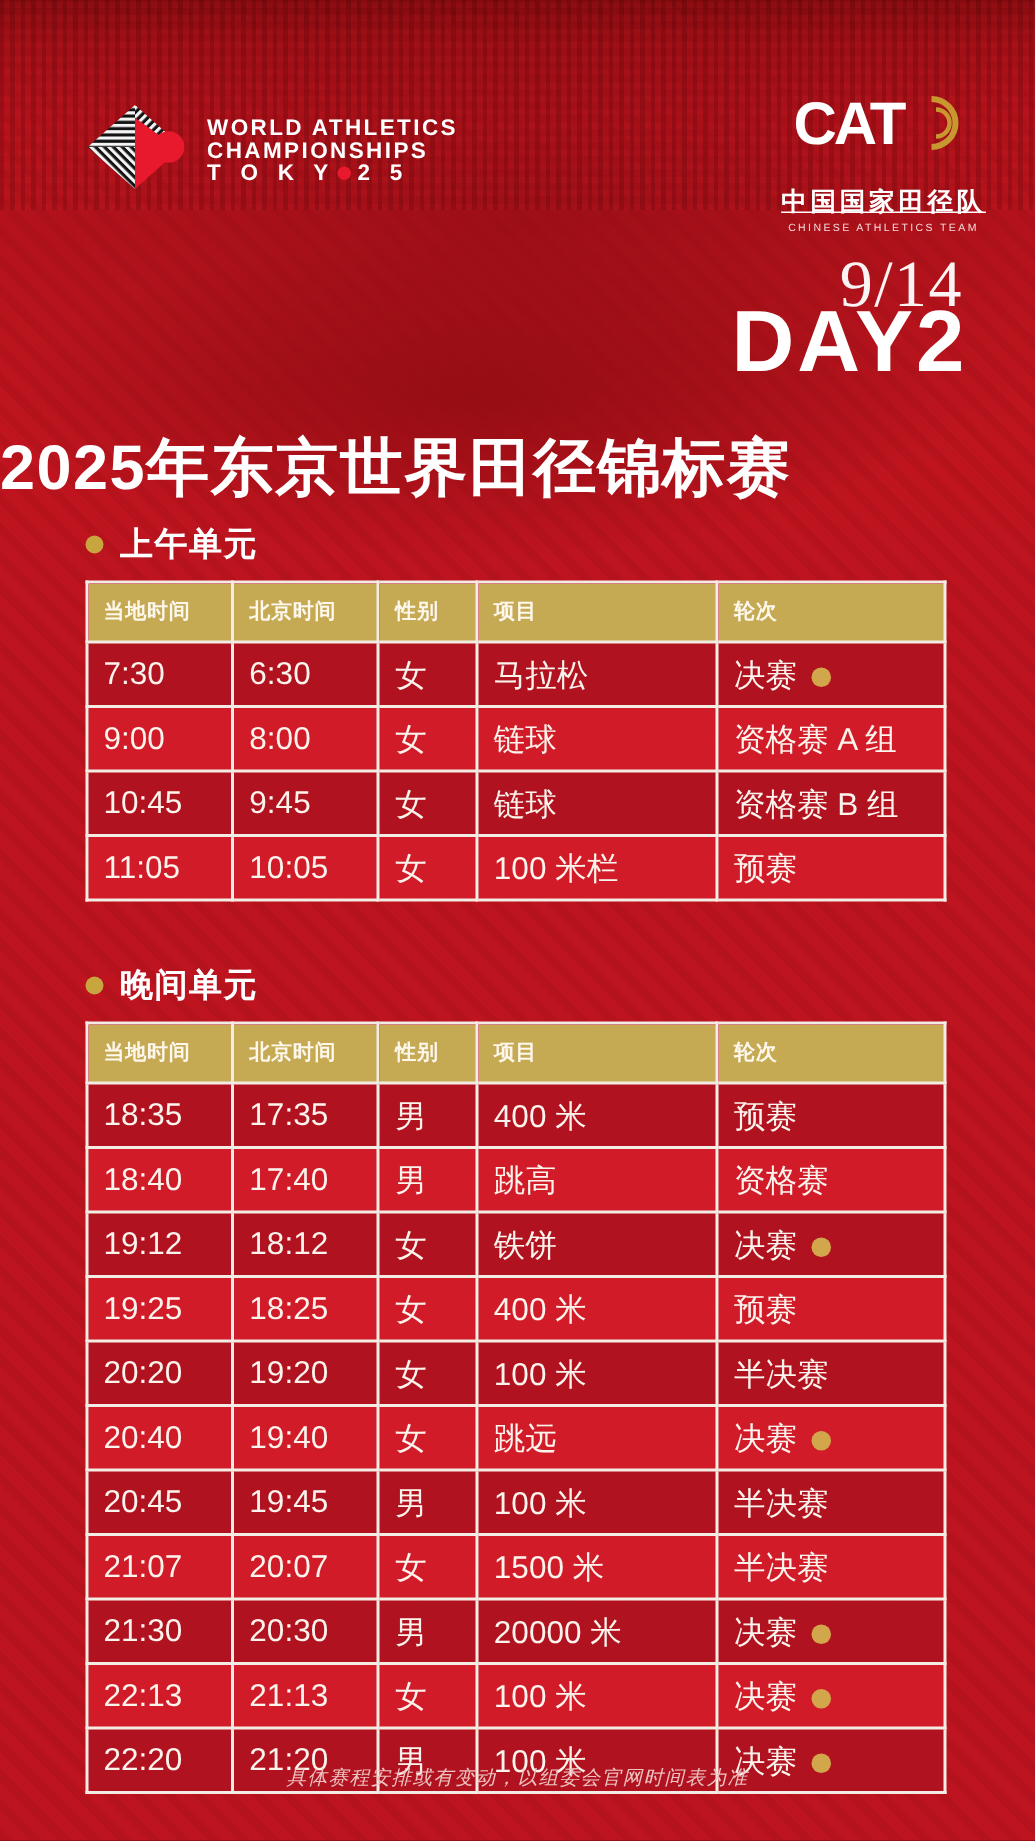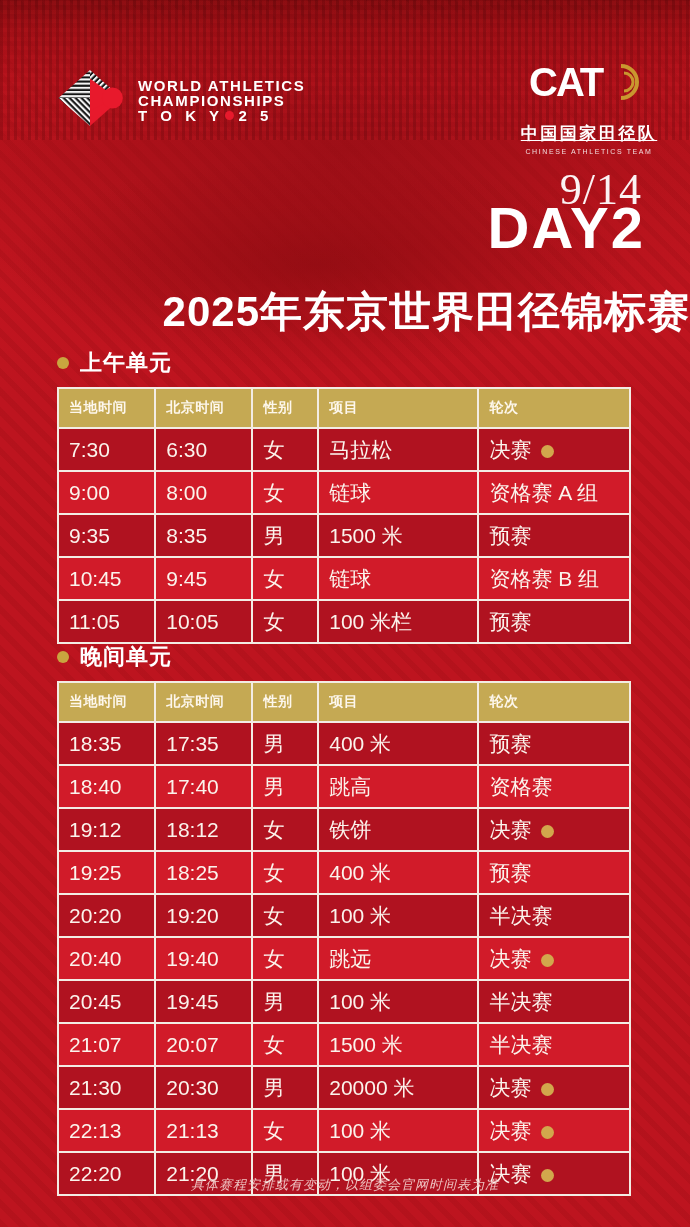--- a/index.html
+++ b/index.html
@@ -40,21 +40,21 @@
   
   .date-label{
     position:absolute;top:164px;right:55px;color:rgba(255,255,255,.95);
     font-size:44px;font-weight:300;letter-spacing:1px;font-family:Liberation Serif, serif;
   }
   .day-label{
     position:absolute;top:194px;right:52px;color:#fff;
     font-size:58px;font-weight:800;letter-spacing:2px;
   }
   .main-title{
-    position:absolute;top:284px;left:0;width:690px;text-align:right;color:#fff;
+    position:absolute;top:284px;left:0;width:690px;text-align:left;color:#fff;
     font-size:42px;font-weight:800;letter-spacing:1px;white-space:nowrap;
   }
   
   .session{position:absolute;left:57px;width:574px;}
   .session-morning{top:348px;}
   .session-evening{top:642px;}
   .session-label{display:flex;align-items:center;gap:11px;margin-bottom:9px;color:#fff;font-size:22px;font-weight:bold;letter-spacing:1px;}
   .bullet{width:12px;height:12px;border-radius:50%;background:#c9a53f;flex:0 0 auto;}
   table.schedule{width:100%;border-collapse:collapse;table-layout:fixed;}
   table.schedule th,table.schedule td{
@@ -174,27 +174,20 @@
             <td>决赛<span class="medal-dot"></span></td>
           </tr>
           <tr>
             <td>9:00</td>
             <td>8:00</td>
             <td>女</td>
             <td>链球</td>
             <td>资格赛 A 组</td>
           </tr>
           <tr>
-            <td>9:35</td>
-            <td>8:35</td>
-            <td>男</td>
-            <td>1500 米</td>
-            <td>预赛</td>
-          </tr>
-          <tr>
             <td>10:45</td>
             <td>9:45</td>
             <td>女</td>
             <td>链球</td>
             <td>资格赛 B 组</td>
           </tr>
           <tr>
             <td>11:05</td>
             <td>10:05</td>
             <td>女</td>

